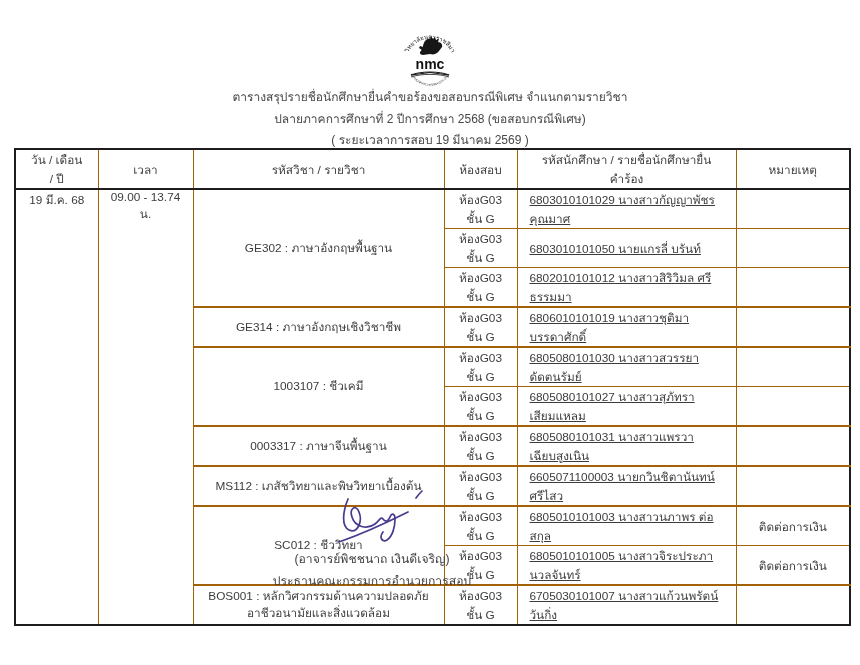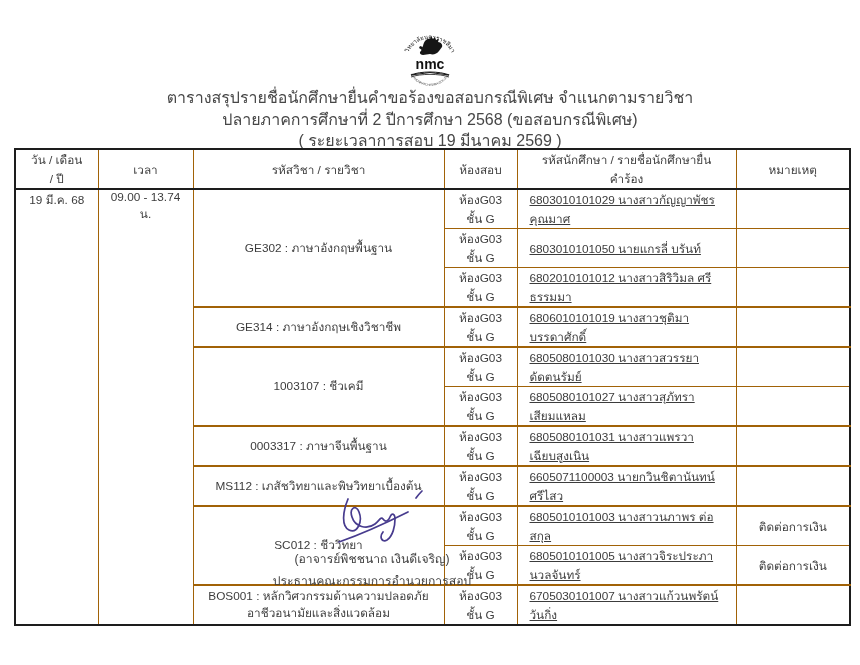--- a/index.html
+++ b/index.html
@@ -9,21 +9,21 @@
     color:#3c3c3c;
   }
   .page{position:relative;width:860px;height:665px;overflow:hidden;background:#fff;}
 
   
   .logo{position:absolute;left:398px;top:26px;width:64px;height:60px;}
 
   
   .header-block{
     position:absolute;top:87px;left:0;width:860px;
-    text-align:center;font-size:16px;line-height:21.5px;color:#474747;
+    text-align:center;font-size:12px;line-height:21.5px;color:#474747;
   }
 
   
   table.exam{
     position:absolute;left:14px;top:148px;width:835px;
     border-collapse:collapse;table-layout:fixed;
     font-size:11.8px;color:#3c3c3c;
     border:2px solid #1d1d1d;
   }
   table.exam th, table.exam td{

